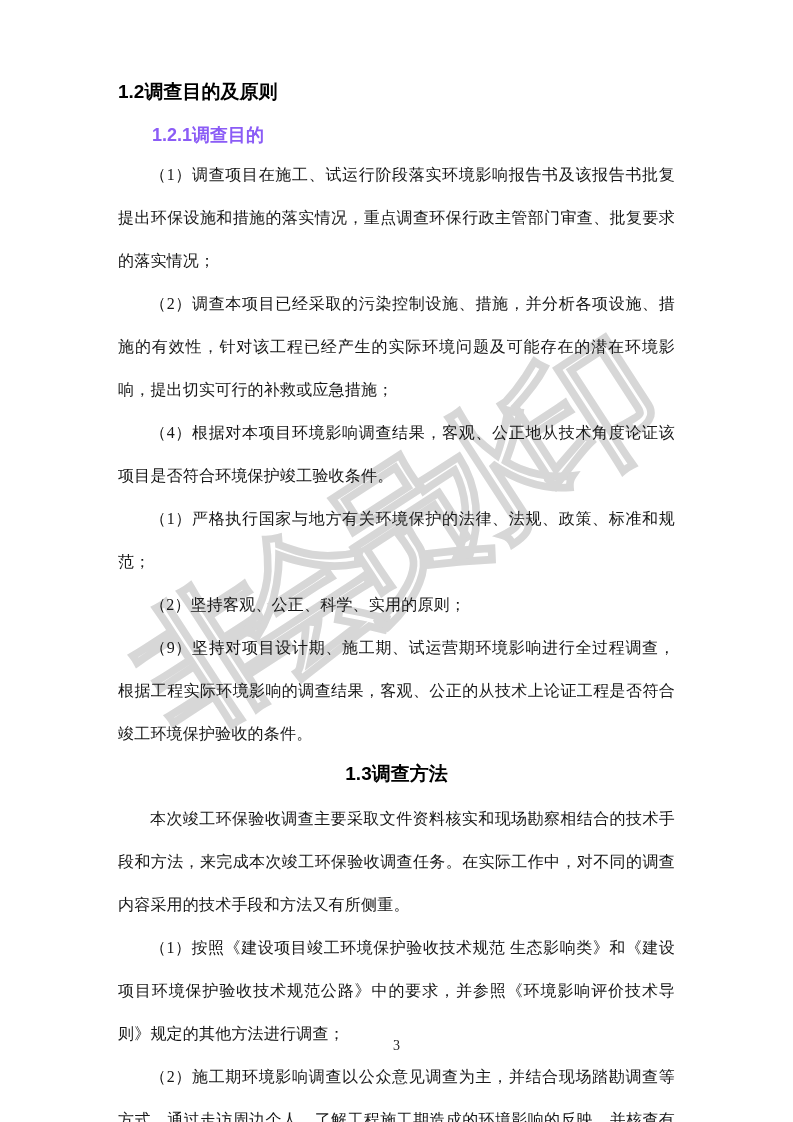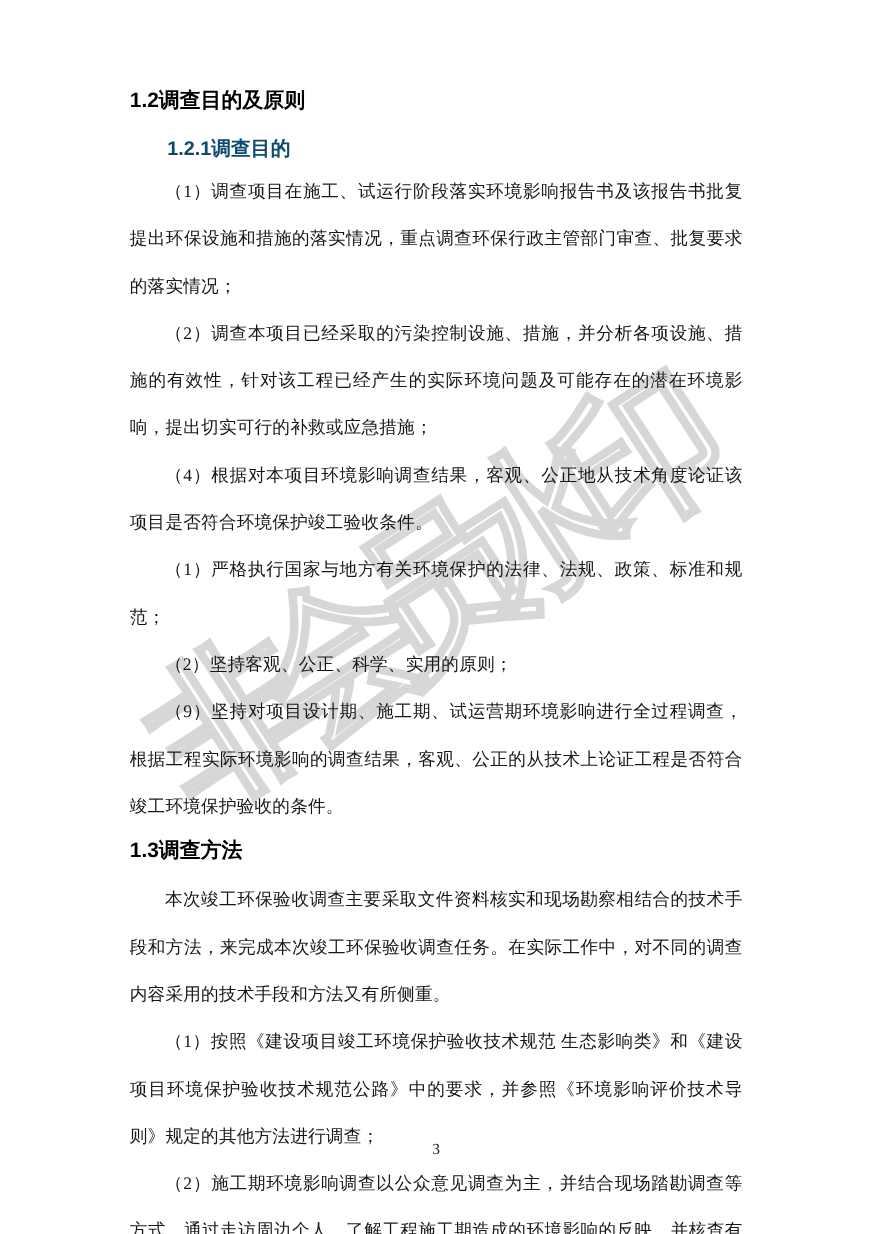--- a/index.html
+++ b/index.html
@@ -46,24 +46,25 @@
     margin: 0 0 17px 0;
     color: #000000;
     font-family: "Liberation Sans", "DejaVu Sans", sans-serif;
     font-weight: bold;
     font-size: 19px;
     line-height: 26px;
   }
   h2.sec.mid {
     margin-top: 6px;
     margin-bottom: 10px;
+    text-align: center;
   }
   h3.subsec {
     margin: 0 0 5px 0;
-    color: #0c4a6e;
+    color: #8b5cf6;
     font-family: "Liberation Sans", "DejaVu Sans", sans-serif;
     font-weight: bold;
     font-size: 18px;
     line-height: 26px;
     text-indent: 34px;
   }
   h3.subsec.mid {
     margin-top: 5px;
     margin-bottom: 3px;
   }

